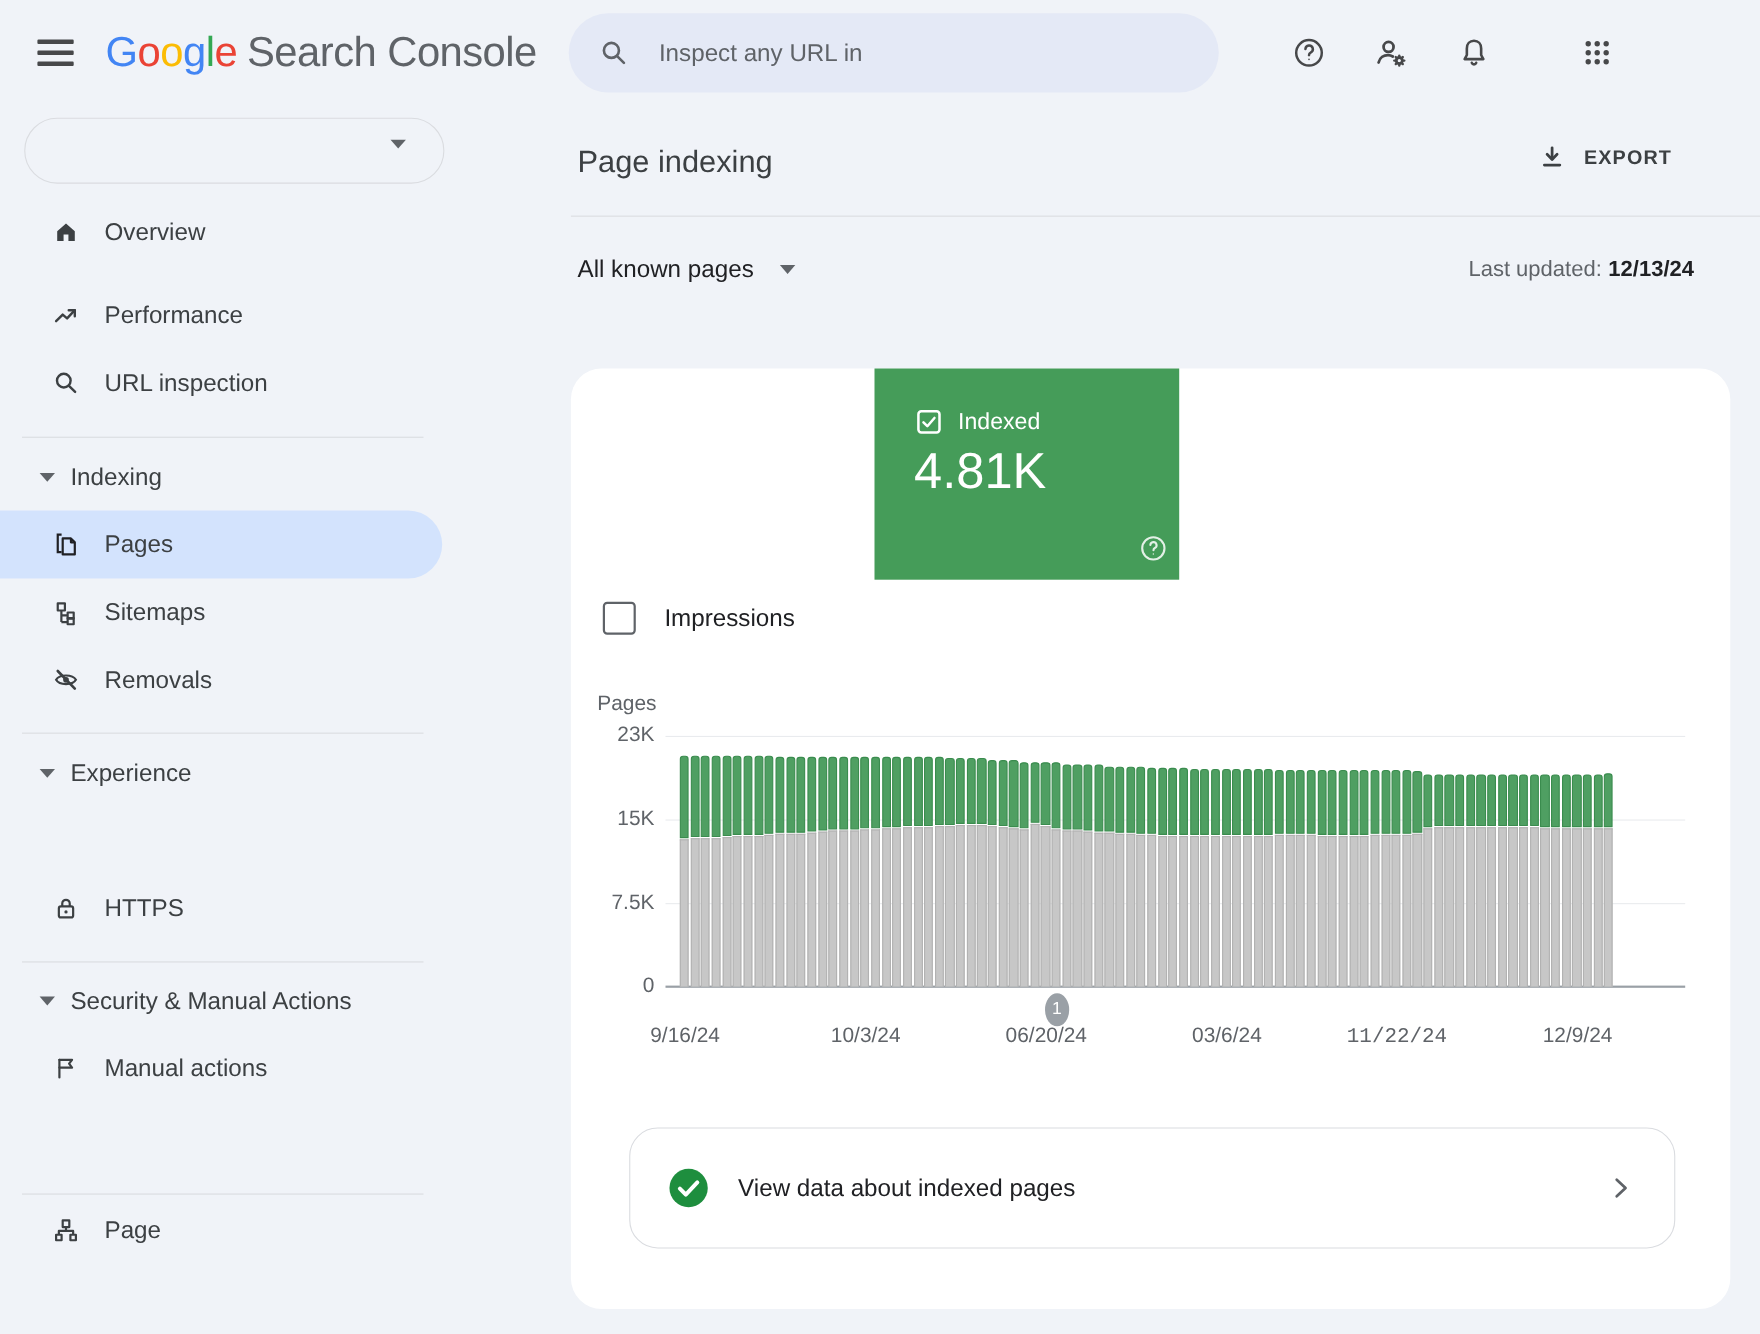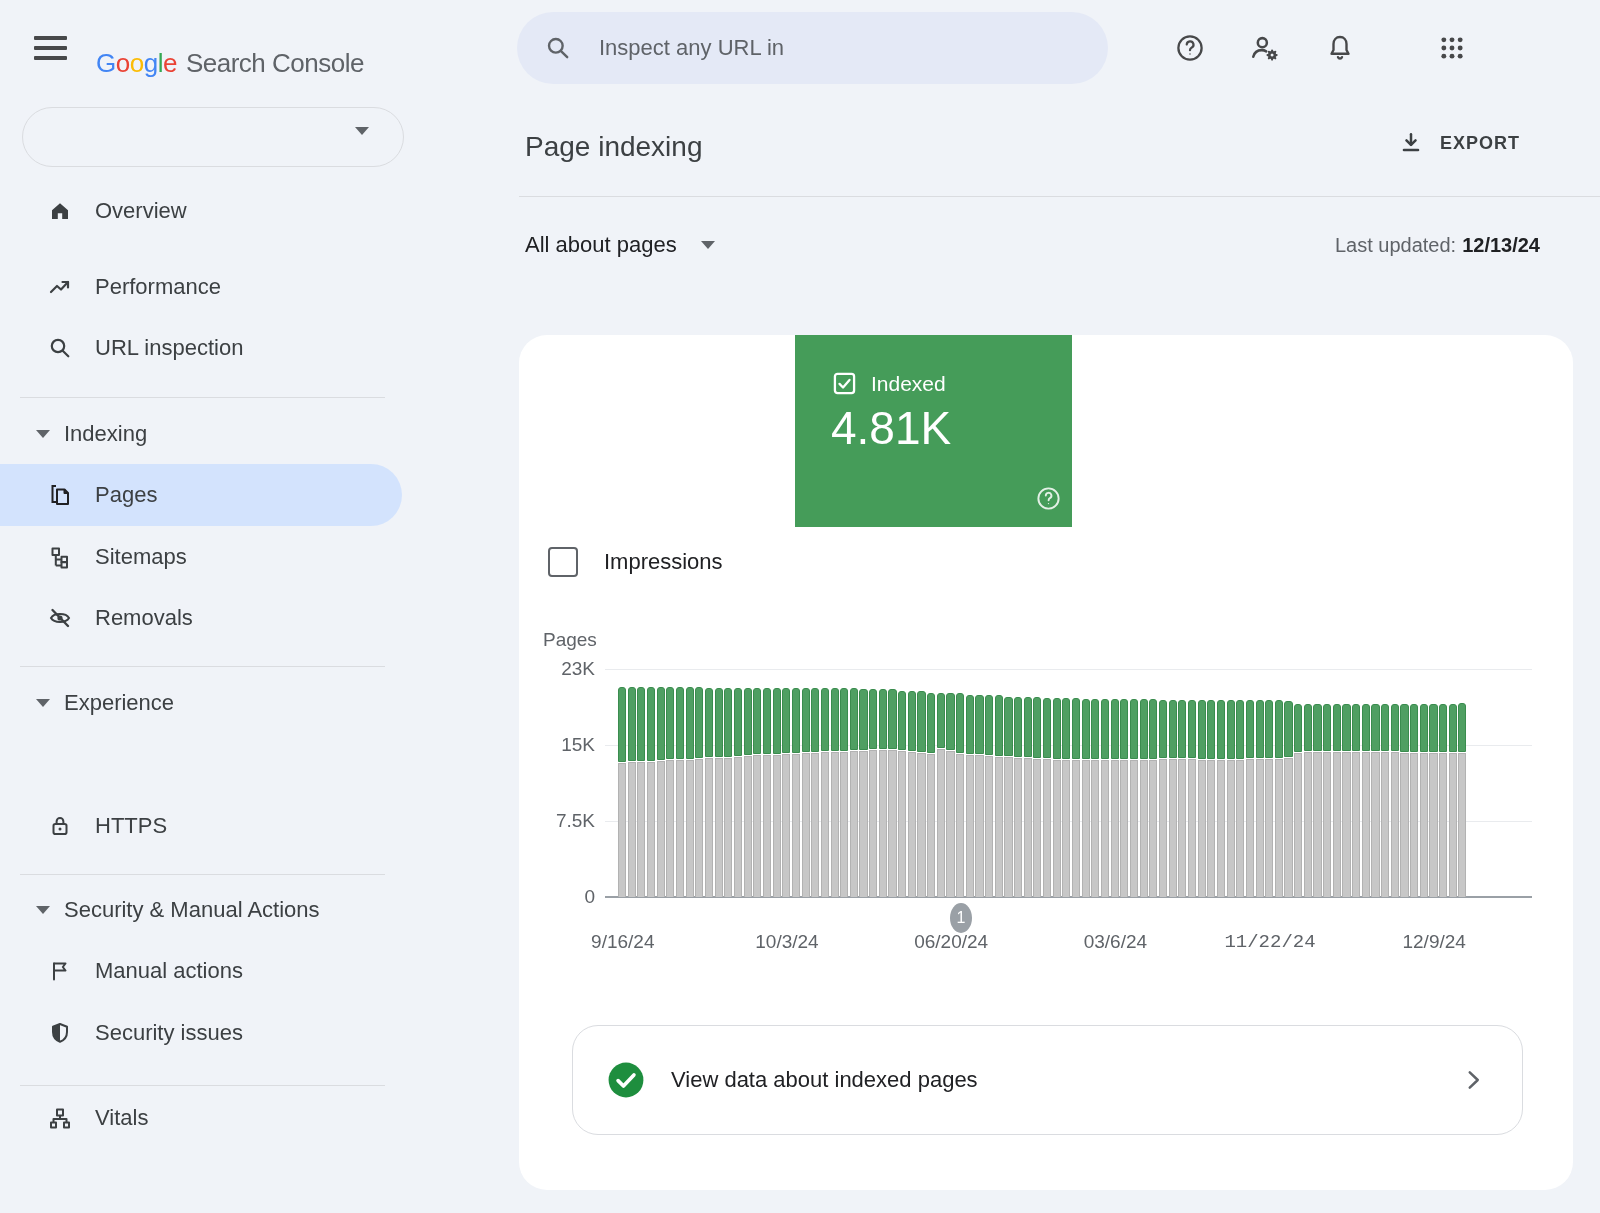--- a/index.html
+++ b/index.html
@@ -5,21 +5,21 @@
   html,body{margin:0;padding:0;background:#e8ebf2;}
   .app{position:relative;width:1600px;height:1213px;background:#f0f3f8;
        font-family:"Liberation Sans",sans-serif;overflow:hidden;color:#202124;}
   .abs{position:absolute;}
   svg{display:block;}
 
   
   .hamburger{left:28px;top:24px;width:48px;height:48px;display:flex;flex-direction:column;
              justify-content:center;gap:6px;cursor:pointer;}
   .hamburger span{display:block;width:33px;height:4px;background:#47484a;border-radius:1px;margin-left:6px;}
-  .logo{left:96px;top:0;height:96px;display:flex;font-size:26px;letter-spacing:-0.5px;margin-top:48px;}
+  .logo{left:96px;top:0;height:96px;display:flex;align-items:center;font-size:38px;letter-spacing:-0.5px;}
   .logo .sc{color:#5f6368;margin-left:9px;}
   .searchbar{left:517px;top:12px;width:591px;height:72px;background:#e4e9f6;border-radius:36px;
              display:flex;align-items:center;padding:0 28px;box-sizing:border-box;}
   .searchbar input{border:none;outline:none;background:transparent;font-size:22px;color:#5f6368;
                    font-family:"Liberation Sans",sans-serif;margin-left:26px;width:440px;}
   .searchbar input::placeholder{color:#5f6368;opacity:1;}
   .hicon{top:24px;width:48px;height:48px;display:flex;align-items:center;justify-content:center;cursor:pointer;}
 
   
   .prop{left:22px;top:107px;width:382px;height:60px;border:1px solid #dadce0;border-radius:30px;
@@ -261,64 +261,50 @@
       </svg>
     </span>
     <span class="lbl">Manual actions</span>
   </div>
 
   <div class="abs shead" style="top:888px;">
     <span class="tri"></span>
     <span class="lbl">Security &amp; Manual Actions</span>
   </div>
 
-  <div class="abs srow" style="top:1007px;">
-    <span class="ic">
-      <svg width="24" height="24" viewBox="0 0 24 24">
-        <defs>
-            <clipPath id="shl">
-              <rect x="0" y="0" width="12" height="24"></rect>
-            </clipPath>
-          </defs>
-        <path d="M12 3 L19 5.8 V11 C19 15.6 16.1 19.2 12 20.8 C7.9 19.2 5 15.6 5 11 V5.8 Z" fill="none" stroke="#3c4043" stroke-width="2" stroke-linejoin="round"></path>
-        <path d="M12 3 L19 5.8 V11 C19 15.6 16.1 19.2 12 20.8 C7.9 19.2 5 15.6 5 11 V5.8 Z" fill="#3c4043" clip-path="url(#shl)"></path>
-      </svg>
-    </span>
-    <span class="lbl">Security issues</span>
-  </div>
 
   <div class="abs sdiv" style="top:1085px;"></div>
 
   <div class="abs srow" style="top:1092px;">
     <span class="ic">
       <svg width="24" height="24" viewBox="0 0 24 24" fill="none" stroke="#3c4043" stroke-width="2" stroke-linejoin="round">
         <rect x="9" y="3.5" width="6" height="6"></rect>
         <path d="M12 9.5 V13 M12 13 H5.5 V16.5 M12 13 H18.5 V16.5"></path>
         <rect x="3" y="16.5" width="5" height="5"></rect>
         <rect x="16" y="16.5" width="5" height="5"></rect>
       </svg>
     </span>
-    <span class="lbl">Vitals</span>
+    <span class="lbl">Page</span>
   </div>
 
   <div class="abs ptitle">Page indexing</div>
 
   <div class="abs export">
     <svg width="26" height="26" viewBox="0 0 24 24" fill="none" stroke="#3c4043" stroke-width="2.3" stroke-linecap="round" stroke-linejoin="round">
       <line x1="12" y1="4" x2="12" y2="13.5"></line>
       <polyline points="7.8,9.5 12,13.8 16.2,9.5"></polyline>
       <line x1="5.5" y1="18.5" x2="18.5" y2="18.5"></line>
     </svg>
     <span class="lb">EXPORT</span>
   </div>
 
   <div class="abs hdiv"></div>
 
   <div class="abs scope">
-    <span class="lb">All about pages</span>
+    <span class="lb">All known pages</span>
     <span class="caret-down"></span>
   </div>
 
   <div class="abs lastupd">
     <span>Last updated:</span><b>12/13/24</b>
   </div>
 
   <div class="abs panel">
 
 

